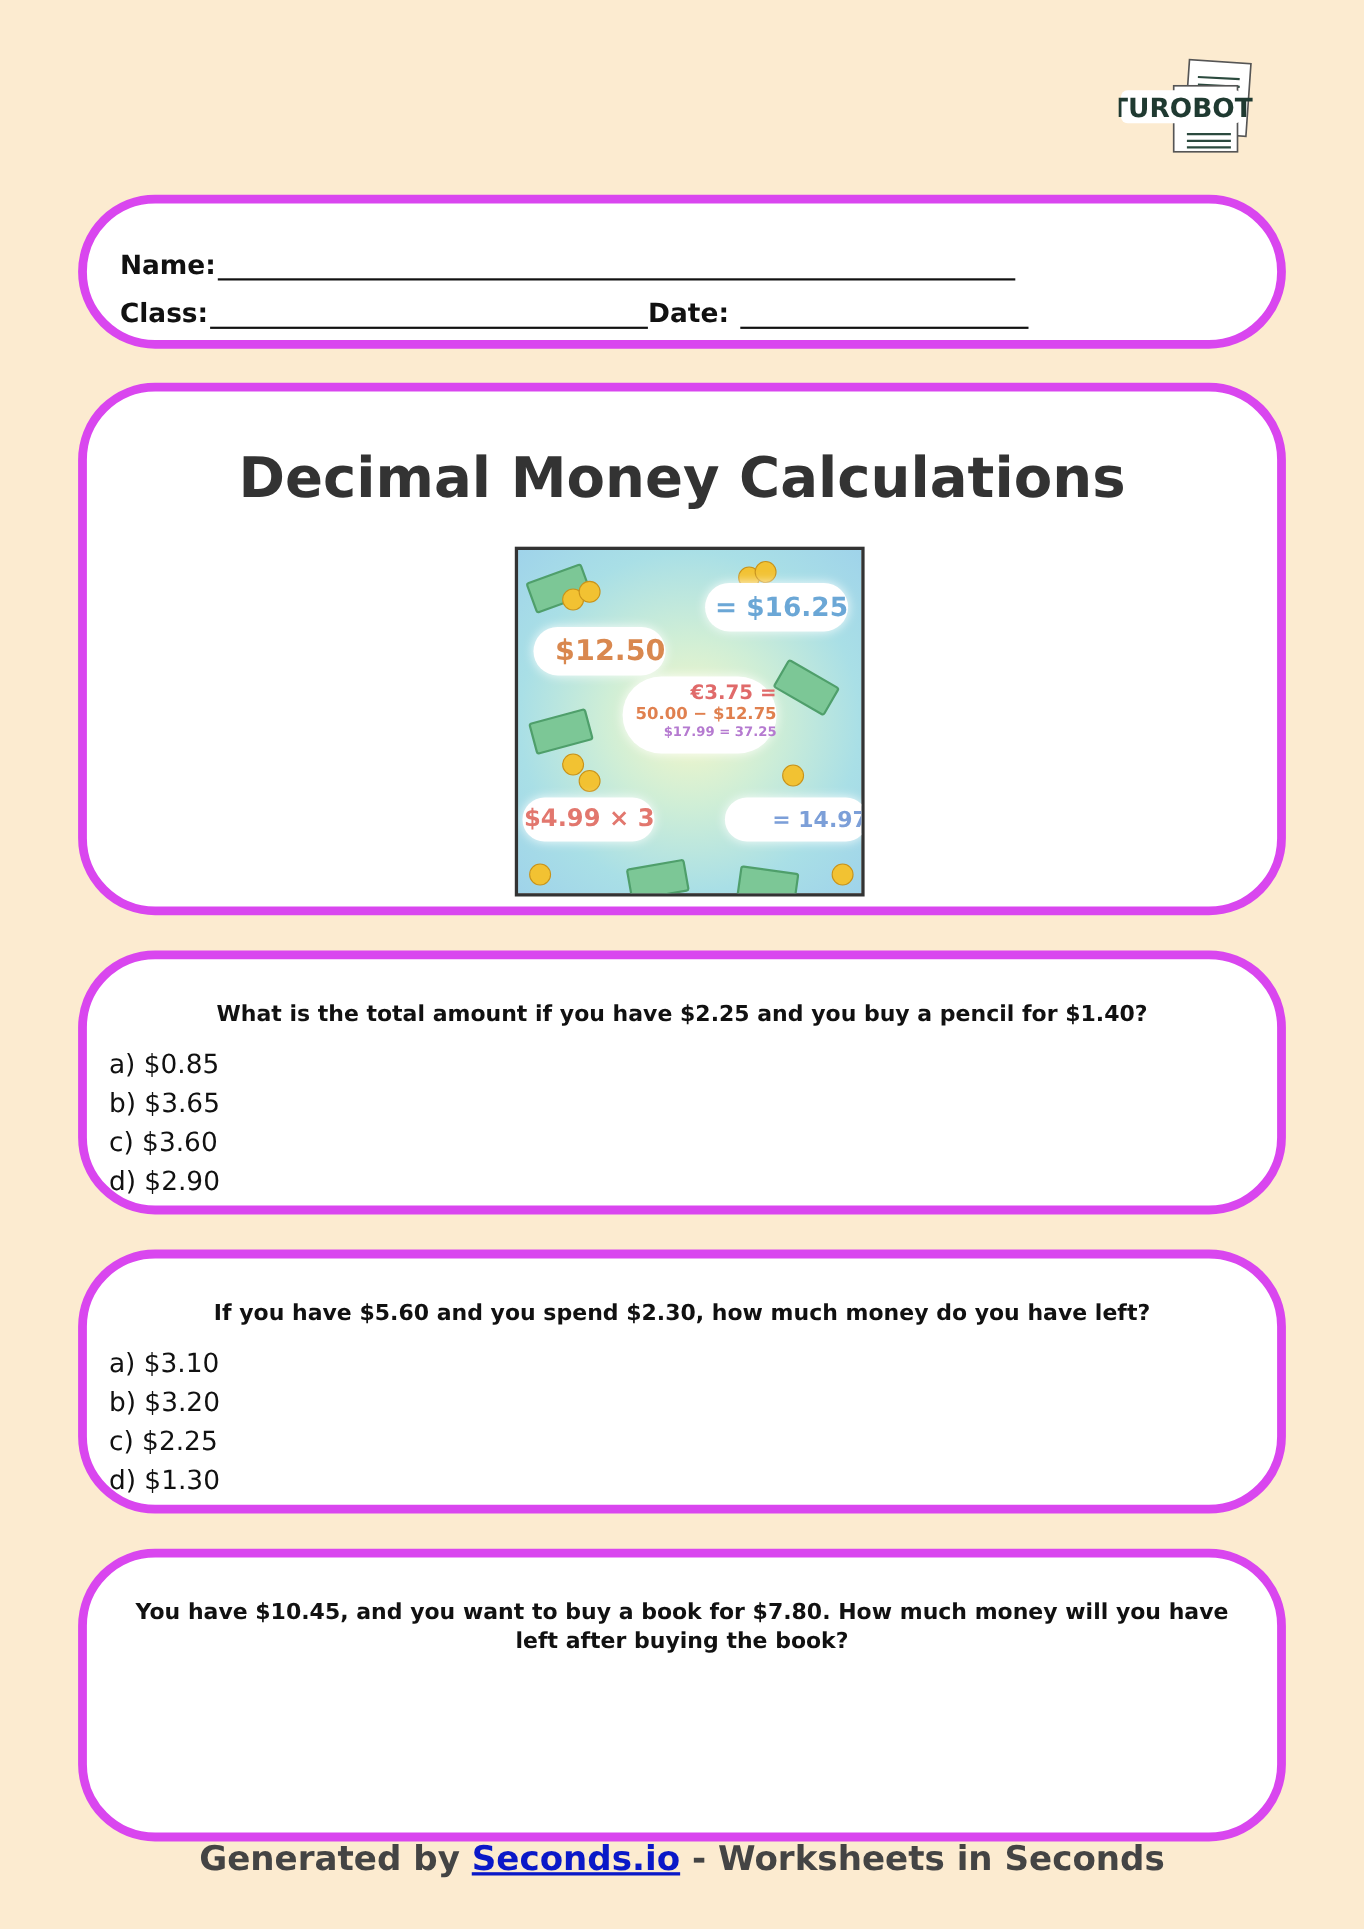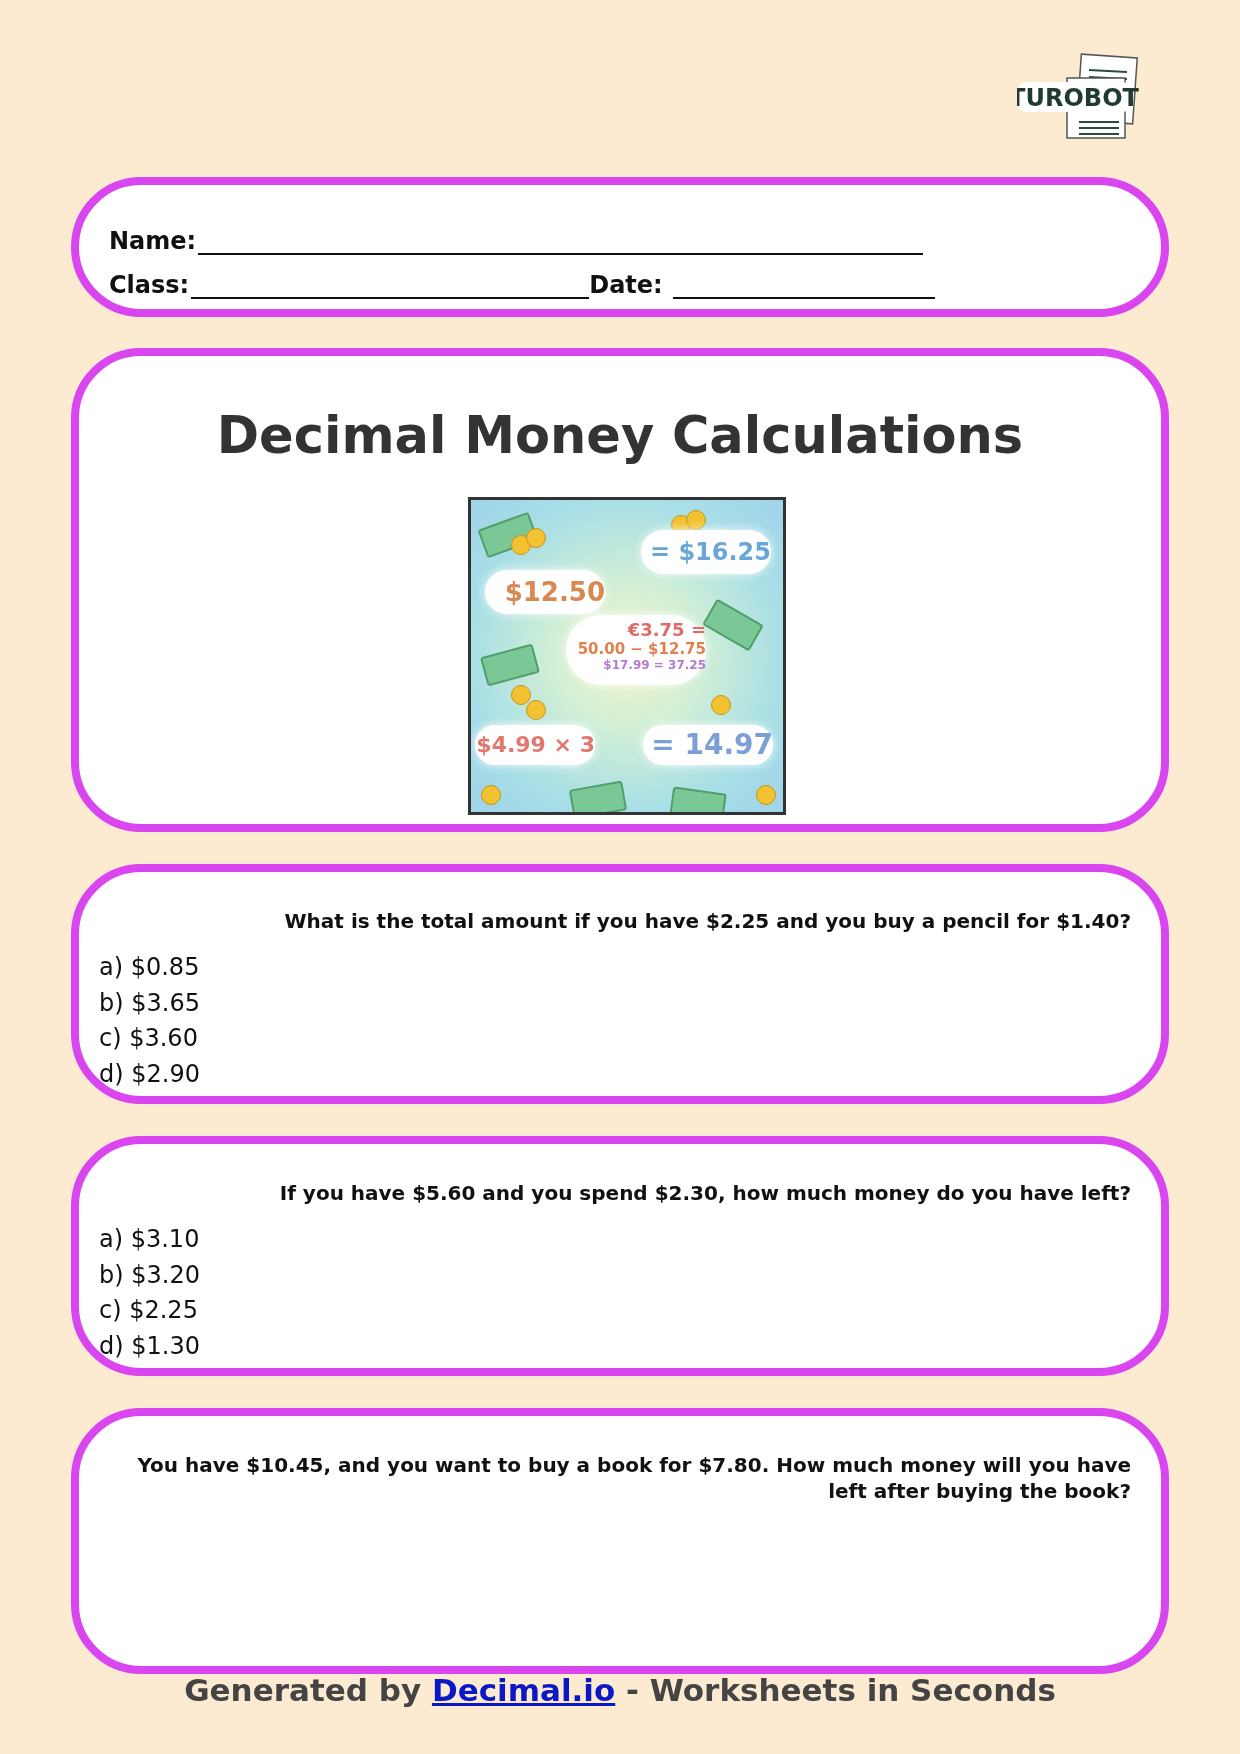--- a/index.html
+++ b/index.html
@@ -37,21 +37,21 @@
       overflow: hidden;
     }
     .hero .cloud {
       position: absolute; background: #ffffff; border-radius: 40px;
       box-shadow: 0 0 10px rgba(255,255,255,0.9);
       font-weight: bold; text-align: right; color: #e58a56;
     }
     .hero .coin { position: absolute; width: 18px; height: 18px; border-radius: 50%; background: #f2c232; border: 1px solid #c9931a; }
     .hero .bill { position: absolute; width: 50px; height: 26px; background: #7cc796; border: 2px solid #4f9f6b; border-radius: 3px; }
     .q-card .question {
-      position: absolute; left: 30px; right: 30px; text-align: right;
+      position: absolute; left: 30px; right: 30px; text-align: center;
       font-weight: bold; font-size: 20px; color: #111; line-height: 26px;
     }
     .q-card .options { position: absolute; left: 20px; font-size: 24px; color: #111; line-height: 35.5px; }
     .q1 { top: 864px; height: 240px; }
     .q2 { top: 1136px; height: 240px; }
     .q3 { top: 1408px; height: 266px; }
     .footer {
       position: absolute; top: 1672px; left: 0; right: 0; text-align: center;
       font-size: 31px; font-weight: bold; color: #444;
     }
@@ -110,21 +110,21 @@
     <div class="coin" style="left:10px;top:285px"></div>
     <div class="coin" style="left:285px;top:285px"></div>
     <div class="cloud" style="left:14px;top:70px;width:120px;height:44px;line-height:44px;font-size:26px;color:#d9884f">$12.50</div>
     <div class="cloud" style="left:170px;top:30px;width:130px;height:44px;line-height:44px;font-size:24px;color:#6ba7d6">= $16.25</div>
     <div class="cloud" style="left:95px;top:115px;width:140px;height:70px;font-size:15px;color:#e0804f;padding-top:4px;box-sizing:border-box">
       <div style="color:#e06a6a;font-size:18px">€3.75 =</div>
       <div>50.00 − $12.75</div>
       <div style="color:#b57ad0;font-size:12px">$17.99 = 37.25</div>
     </div>
     <div class="cloud" style="left:4px;top:225px;width:120px;height:40px;line-height:40px;font-size:22px;color:#e2776e">$4.99 × 3</div>
-    <div class="cloud" style="left:172px;top:225px;width:130px;height:40px;line-height:40px;font-size:28px;color:#7c9fd8">= 14.97</div>
+    <div class="cloud" style="left:188px;top:225px;width:130px;height:40px;line-height:40px;font-size:20px;color:#7c9fd8">= 14.97</div>
   </div>
 </div>
 
 <div class="card q-card q1">
   <div class="question" style="top:36px">What is the total amount if you have $2.25 and you buy a pencil for $1.40?</div>
   <div class="options" style="top:78px">
     <div>a) $0.85</div>
     <div>b) $3.65</div>
     <div>c) $3.60</div>
     <div>d) $2.90</div>
@@ -139,14 +139,14 @@
     <div>c) $2.25</div>
     <div>d) $1.30</div>
   </div>
 </div>
 
 <div class="card q-card q3">
   <div class="question" style="top:36px;left:30px;right:30px">You have $10.45, and you want to buy a book for $7.80. How much money will you have left after buying the book?</div>
 </div>
 
 <div class="footer">
-  <span>Generated by </span><a>Decimal.io</a><span> - Worksheets in Seconds</span>
+  <span>Generated by </span><a>Seconds.io</a><span> - Worksheets in Seconds</span>
 </div>
 
 </body></html>

